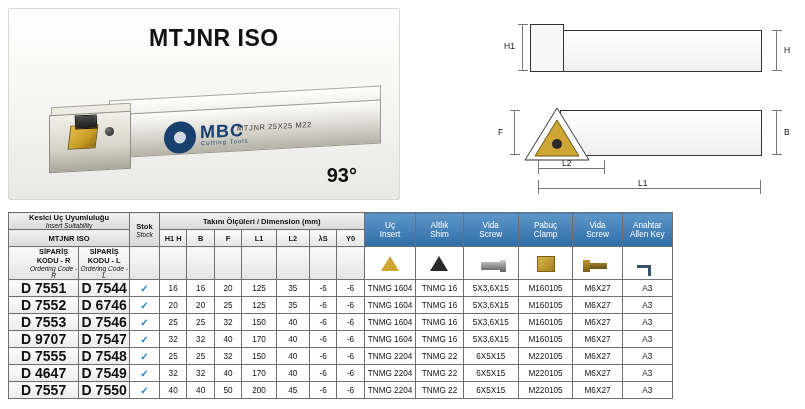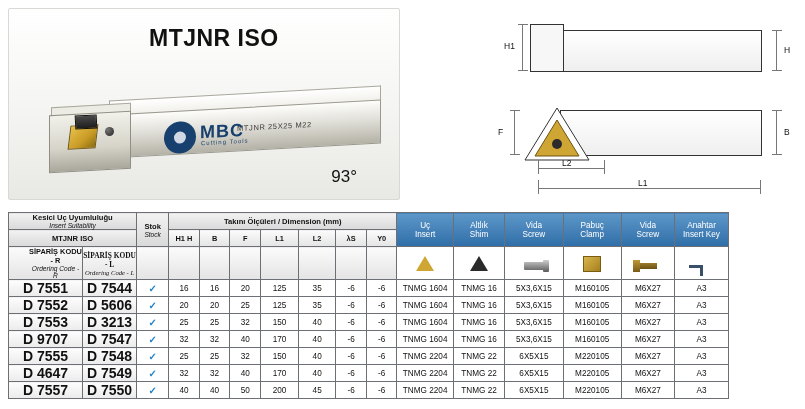--- a/index.html
+++ b/index.html
@@ -37,22 +37,22 @@
     position: absolute;
     left: 140px; top: 16px;
     font-size: 23px;
     font-weight: bold;
     letter-spacing: 0.5px;
     color: #111;
   }
   .angle-label {
     position: absolute;
     right: 42px; bottom: 12px;
-    font-size: 17px;
-    font-weight: normal;
+    font-size: 20px;
+    font-weight: bold;
     color: #111;
     margin-left: 36px;
   }
 
   
   .holder-shank {
     position: absolute;
     left: 100px; top: 98px;
     width: 270px; height: 42px;
     background: linear-gradient(180deg,#fdfdfb 0%,#e3e2dc 40%,#c9c7bd 75%,#b4b2a7 100%);
@@ -172,21 +172,21 @@
     position: absolute;
     border: 1px solid #333;
     background: linear-gradient(180deg,#ffffff 0%,#efefef 100%);
   }
 
   
   table.spec {
     position: absolute;
     left: 8px; top: 212px;
     border-collapse: collapse;
-    width: 721px;
+    width: 665px;
     font-size: 8.2px;
   }
   table.spec th, table.spec td {
     border: 1px solid #6c7075;
     text-align: center;
     vertical-align: middle;
     padding: 0;
     height: 16px;
   }
   .hdr-blue {
@@ -377,39 +377,39 @@
       <th class="hdr-blue" rowspan="2" style="width:62px;">
         <div>Pabuç</div>
         <div>Clamp</div>
       </th>
       <th class="hdr-blue" rowspan="2" style="width:58px;">
         <div>Vida</div>
         <div>Screw</div>
       </th>
       <th class="hdr-blue" rowspan="2" style="width:58px;">
         <div>Anahtar</div>
-        <div>Insert Key</div>
+        <div>Allen Key</div>
       </th>
     </tr>
     <tr>
       <th class="hdr-grey" colspan="2">MTJNR ISO</th>
       <th class="hdr-grey-sub" style="width:34px;">H1 H</th>
       <th class="hdr-grey-sub" style="width:34px;">B</th>
       <th class="hdr-grey-sub" style="width:34px;">F</th>
       <th class="hdr-grey-sub" style="width:42px;">L1</th>
       <th class="hdr-grey-sub" style="width:42px;">L2</th>
       <th class="hdr-grey-sub" style="width:34px;">λS</th>
       <th class="hdr-grey-sub" style="width:34px;">Y0</th>
     </tr>
     <tr>
       <th class="hdr-grey-sub" style="width:58px;padding-left:20px;">
         <div>SİPARİŞ KODU - R</div>
         <div class="sub-it">Ordering Code - R</div>
       </th>
-      <th class="hdr-grey-sub" style="width:58px;font-family:Liberation Serif, serif;">
+      <th class="hdr-grey-sub" style="width:58px;">
         <div>SİPARİŞ KODU - L</div>
         <div class="sub-it">Ordering Code - L</div>
       </th>
       <th class="hdr-grey-sub"></th>
       <th class="hdr-grey-sub"></th>
       <th class="hdr-grey-sub"></th>
       <th class="hdr-grey-sub"></th>
       <th class="hdr-grey-sub"></th>
       <th class="hdr-grey-sub"></th>
       <th class="hdr-grey-sub"></th>
@@ -450,40 +450,40 @@
       <td class="val">TNMG 1604</td>
       <td class="val">TNMG 16</td>
       <td class="val">5X3,6X15</td>
       <td class="val">M160105</td>
       <td class="val">M6X27</td>
       <td class="val">A3</td>
     </tr>
 
     <tr>
       <td class="code">D 7552</td>
-      <td class="code">D 5606</td>
+      <td class="code">D 6746</td>
       <td class="val check">✓</td>
       <td class="val">20</td>
       <td class="val">20</td>
       <td class="val">25</td>
       <td class="val">125</td>
       <td class="val">35</td>
       <td class="val">-6</td>
       <td class="val">-6</td>
       <td class="val">TNMG 1604</td>
       <td class="val">TNMG 16</td>
       <td class="val">5X3,6X15</td>
       <td class="val">M160105</td>
       <td class="val">M6X27</td>
       <td class="val">A3</td>
     </tr>
 
     <tr>
       <td class="code">D 7553</td>
-      <td class="code">D 3213</td>
+      <td class="code">D 7546</td>
       <td class="val check">✓</td>
       <td class="val">25</td>
       <td class="val">25</td>
       <td class="val">32</td>
       <td class="val">150</td>
       <td class="val">40</td>
       <td class="val">-6</td>
       <td class="val">-6</td>
       <td class="val">TNMG 1604</td>
       <td class="val">TNMG 16</td>

